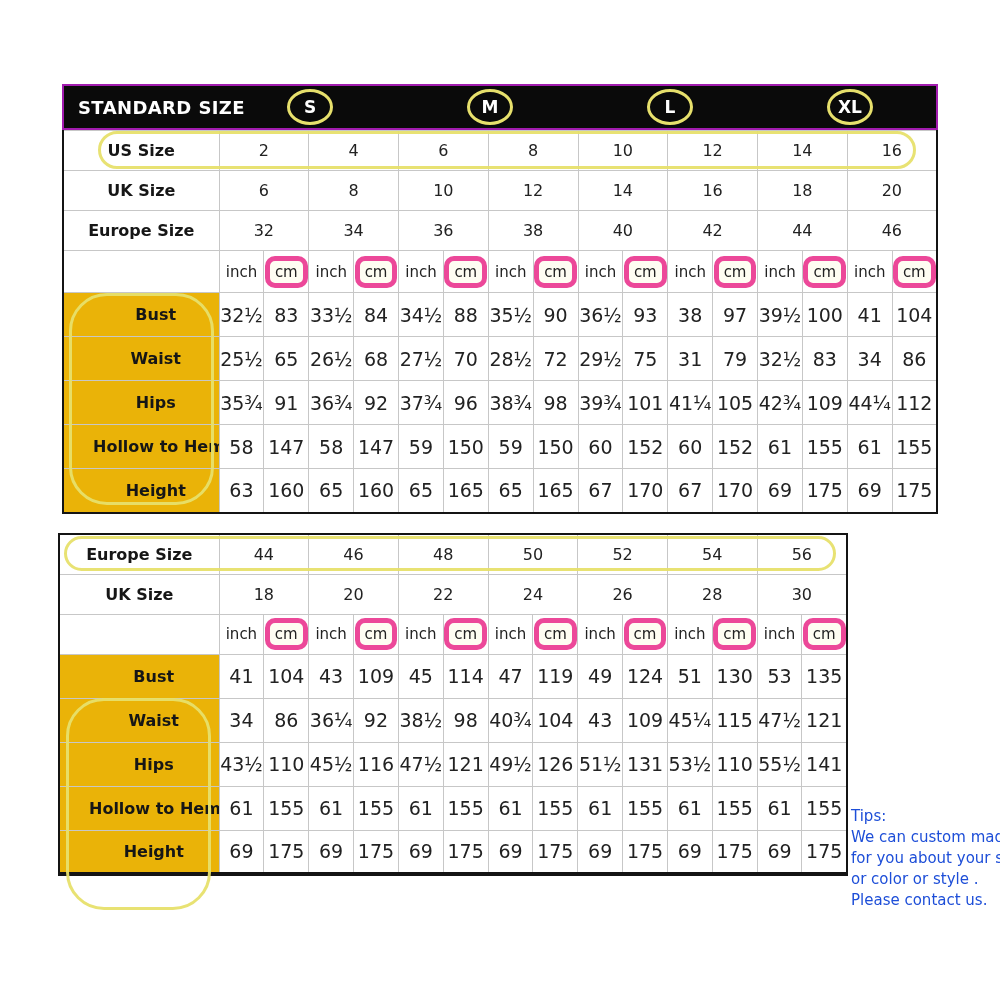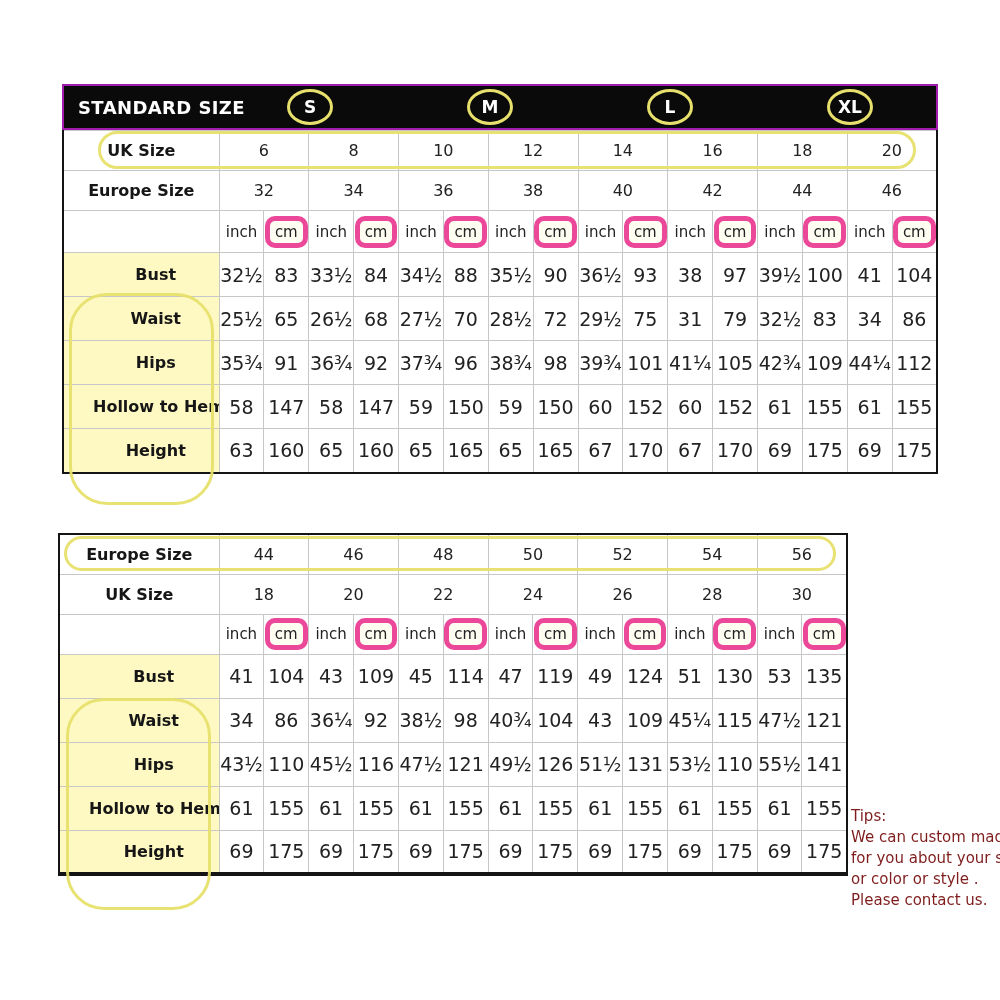--- a/index.html
+++ b/index.html
@@ -27,34 +27,34 @@
 
   td { border:1px solid #c7c7c7; text-align:center; vertical-align:middle;
        color:#222; white-space:nowrap; overflow:hidden; }
 
   .r-size td  { height:40px; font-size:16px; }
   .r-units td { height:42px; font-size:15px; }
   .plus .r-units td { height:40px; }
   .r-meas td  { height:44px; font-size:19px; }
 
   td.lbl { font-weight:700; font-size:16px; color:#161616; }
-  td.gray { background:#fef9c3; font-size:16px;padding-left:29px; }
+  td.gray { background:#eab308; font-size:16px;padding-left:29px; }
 
   .cmbox { display:inline-block; border:5px solid #ec4899; border-radius:10px;
            padding:2px 5px; background:#fefdf2; }
 
   
   .ov { position:absolute; border:3px solid rgba(231,224,108,.95); pointer-events:none; background:transparent; }
   .std .ov-row   { left:36px; top:47px;  width:818px; height:38px; border-radius:19px; }
   .std .ov-lbls  { left:7px;  top:209px; width:145px; height:212px; border-radius:38px; }
   .plus .ov-row  { left:6px;  top:3px;   width:772px; height:35px; border-radius:18px; }
   .plus .ov-lbls { left:8px;  top:165px; width:145px; height:212px; border-radius:38px; }
 
   .tips { position:absolute; left:851px; top:806px; width:150px;
-          color:#7f1d1d; font-size:15px; line-height:21px; }
+          color:#1d4ed8; font-size:15px; line-height:21px; }
   .tips .t-line { white-space:nowrap; }
 </style>
 </head>
 <body>
 
 <div class="canvas">
 
   <div class="tbl-wrap std">
     <div class="hdr">
       <span class="hdr-title">STANDARD SIZE</span>
@@ -78,20 +78,31 @@
           <col>
           <col>
           <col>
           <col>
           <col>
           <col>
           <col>
           <col>
         </colgroup>
         <tbody id="std-body">
+          <tr class="r-size">
+            <td class="lbl">US Size</td>
+            <td class="val" colspan="2">2</td>
+            <td class="val" colspan="2">4</td>
+            <td class="val" colspan="2">6</td>
+            <td class="val" colspan="2">8</td>
+            <td class="val" colspan="2">10</td>
+            <td class="val" colspan="2">12</td>
+            <td class="val" colspan="2">14</td>
+            <td class="val" colspan="2">16</td>
+          </tr>
           <tr class="r-size">
             <td class="lbl">UK Size</td>
             <td class="val" colspan="2">6</td>
             <td class="val" colspan="2">8</td>
             <td class="val" colspan="2">10</td>
             <td class="val" colspan="2">12</td>
             <td class="val" colspan="2">14</td>
             <td class="val" colspan="2">16</td>
             <td class="val" colspan="2">18</td>
             <td class="val" colspan="2">20</td>

